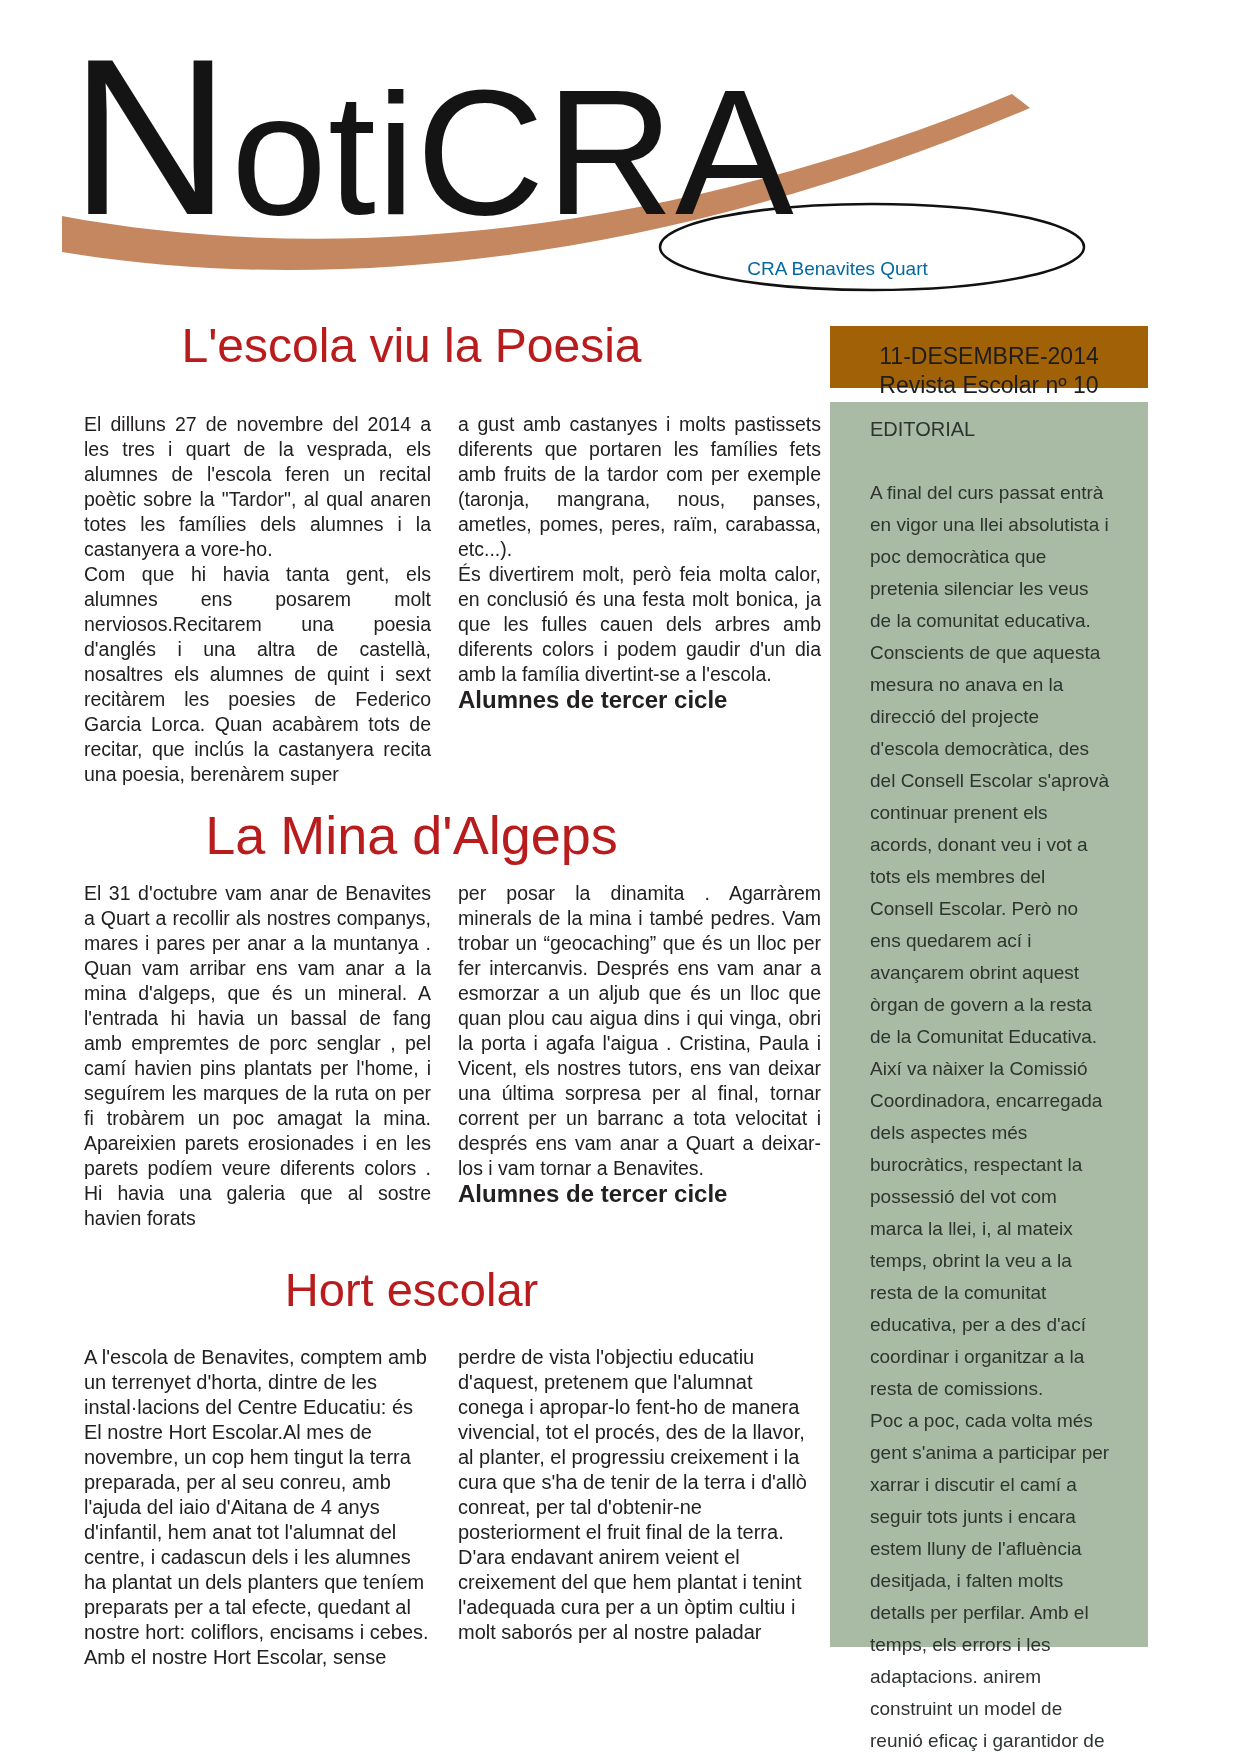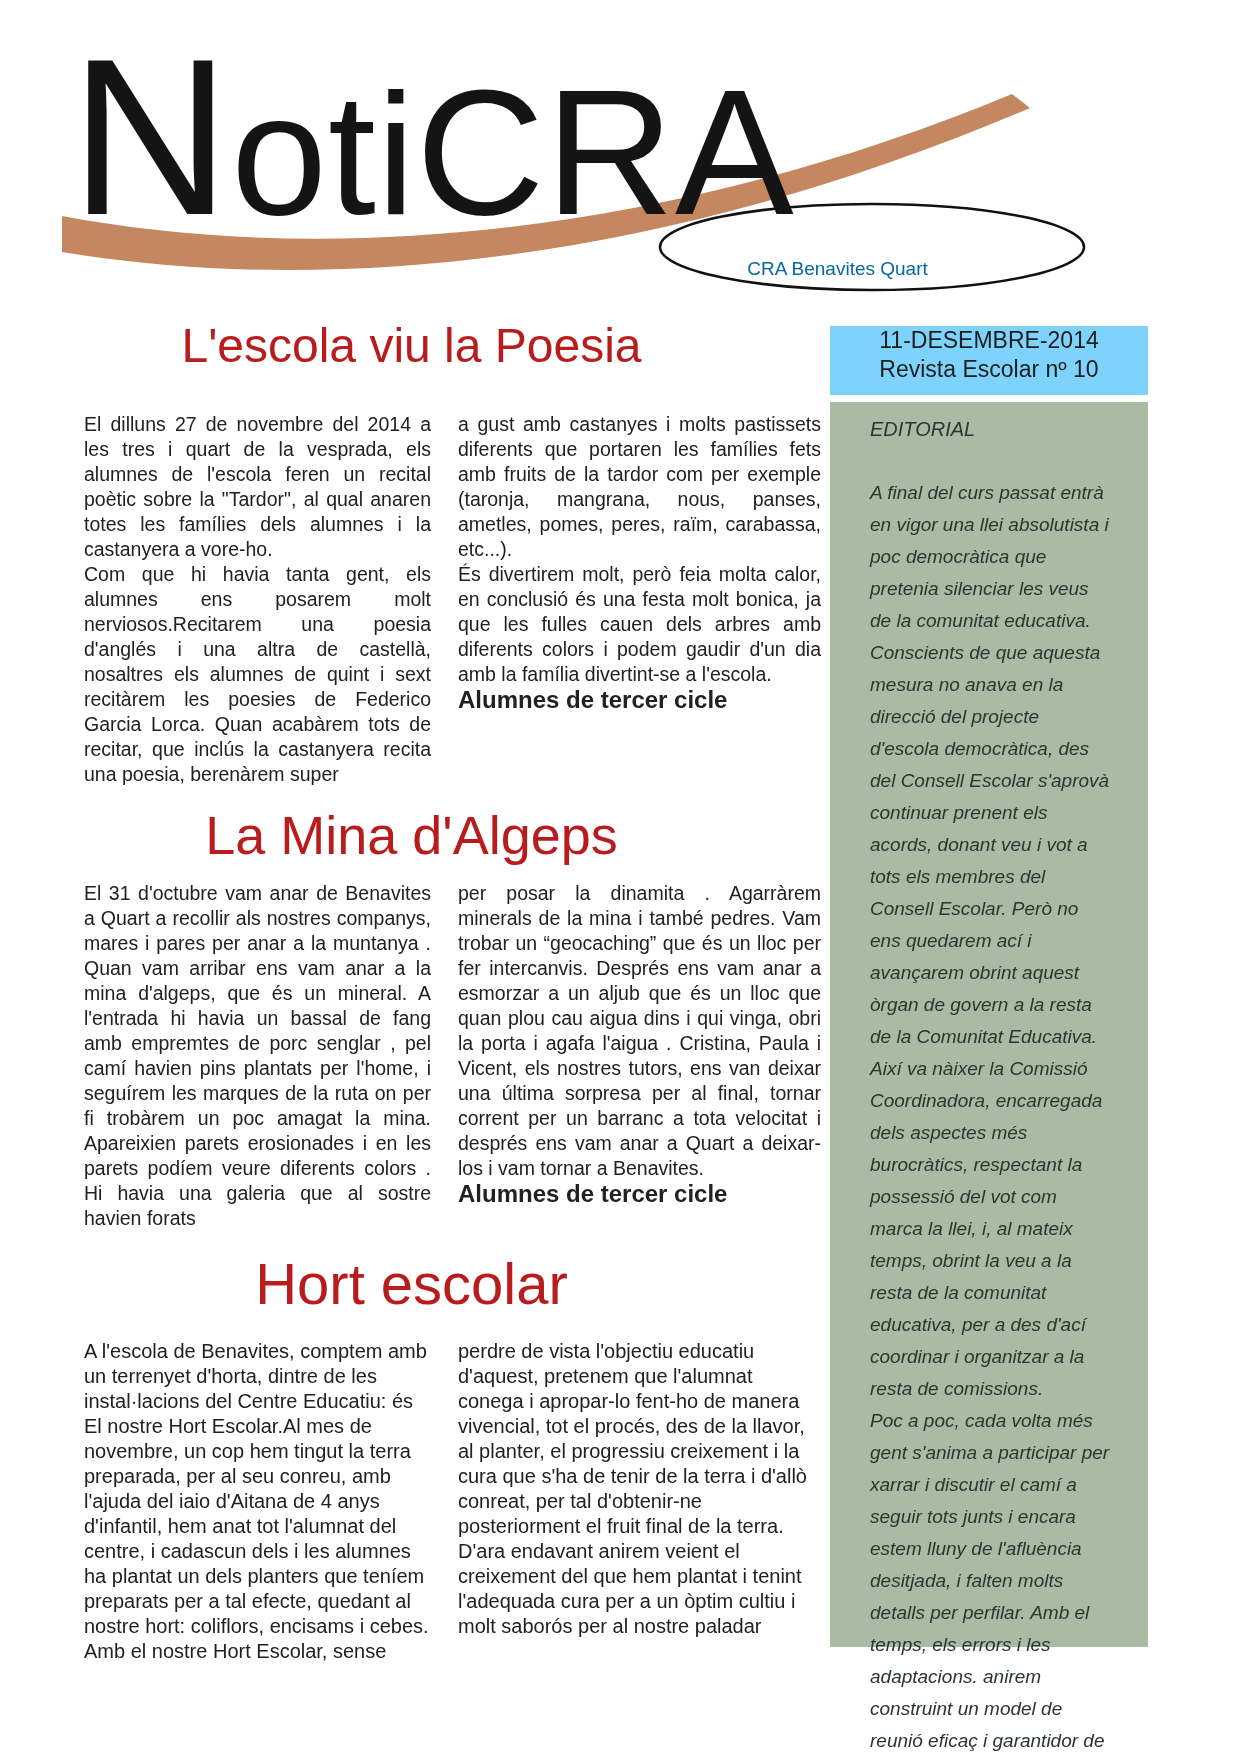--- a/index.html
+++ b/index.html
@@ -18,40 +18,39 @@
   .logo-oti{font-size:172px;line-height:1;}
   .logo-cra{font-size:178px;line-height:1;}
   .oval-label{
     position:absolute;left:625px;top:204px;width:425px;height:86px;
     display:flex;align-items:flex-end;justify-content:center;
     padding-bottom:10px;box-sizing:border-box;
     font-size:19px;color:#0369a1;
   }
   
   .issue-box{
-    position:absolute;left:830px;top:326px;width:318px;height:69px;
-    background:#7dd3fc;box-sizing:border-box;padding-top:0;
+    position:absolute;left:830px;top:326px;width:318px;height:62px;
+    background:#a16207;box-sizing:border-box;padding-top:16px;
     text-align:center;color:#1d1d1d;font-size:23px;line-height:29px;
   }
   
   .editorial-box{
     position:absolute;left:830px;top:402px;width:318px;height:1245px;
     background:#a9bba4;box-sizing:border-box;padding:16px 38px 0 40px;
     color:#2e342f;
-    font-style:italic;
   }
   .ed-kicker{font-size:20px;margin-bottom:32px;}
   .ed-heading{font-size:20px;line-height:26px;max-width:215px;margin-bottom:28px;}
   .ed-body{font-size:19px;line-height:32px;white-space:pre-line;margin-top:36px;}
   
   .articles{position:absolute;left:84px;top:300px;width:737px;color:#232021;}
   .article-title{width:655px;text-align:center;color:#b91c1c;font-weight:400;}
   .t1{font-size:48px;line-height:92px;margin:0 0 20px 0;}
   .t2{font-size:54px;line-height:72px;margin:12px 0 10px 0;}
-  .t3{font-size:58px;line-height:78px;margin:14px 0 16px 0;}
+  .t3{font-size:47px;line-height:78px;margin:20px 0 16px 0;}
   .cols{display:flex;}
   .col-left{flex:0 0 347px;width:347px;margin-right:27px;}
   .col-right{flex:1;min-width:0;}
   .body-text{font-size:19.5px;line-height:25px;text-align:justify;white-space:pre-line;}
   .article-3 .body-text{text-align:left;font-size:20px;}
   .byline{font-weight:bold;font-size:24px;line-height:25px;}
 </style>
 </head>
 <body>
 

